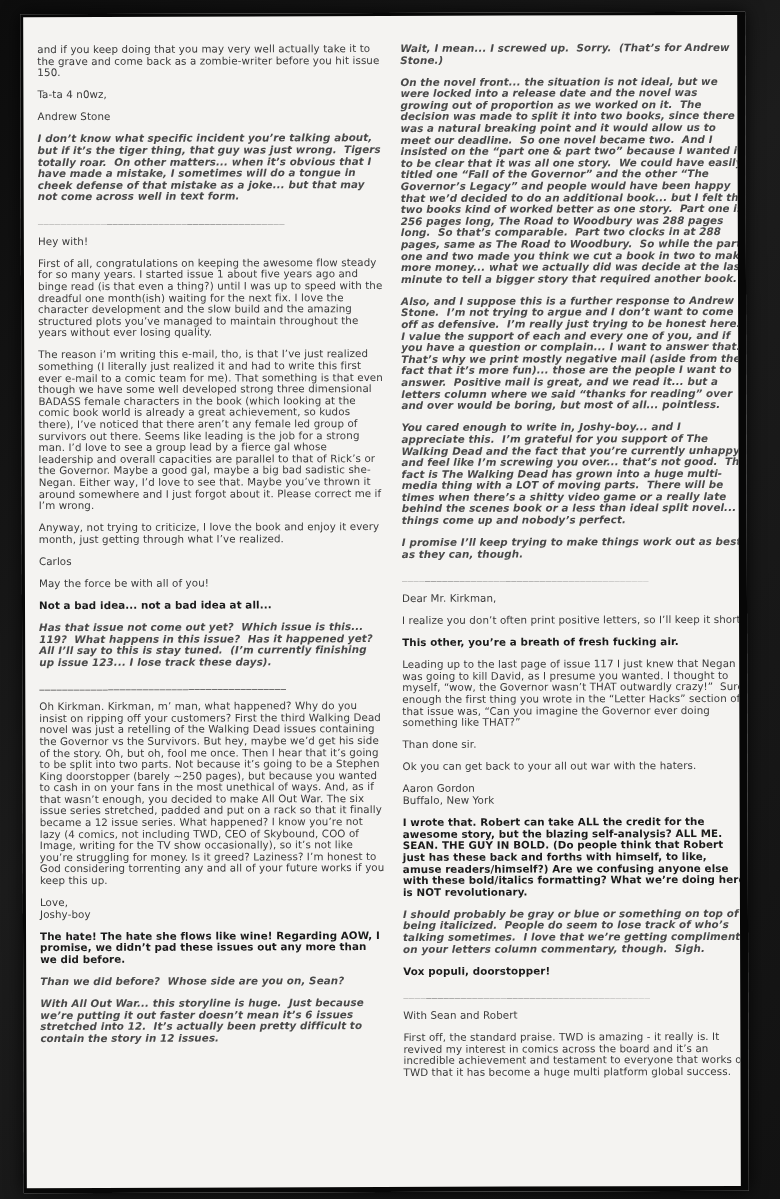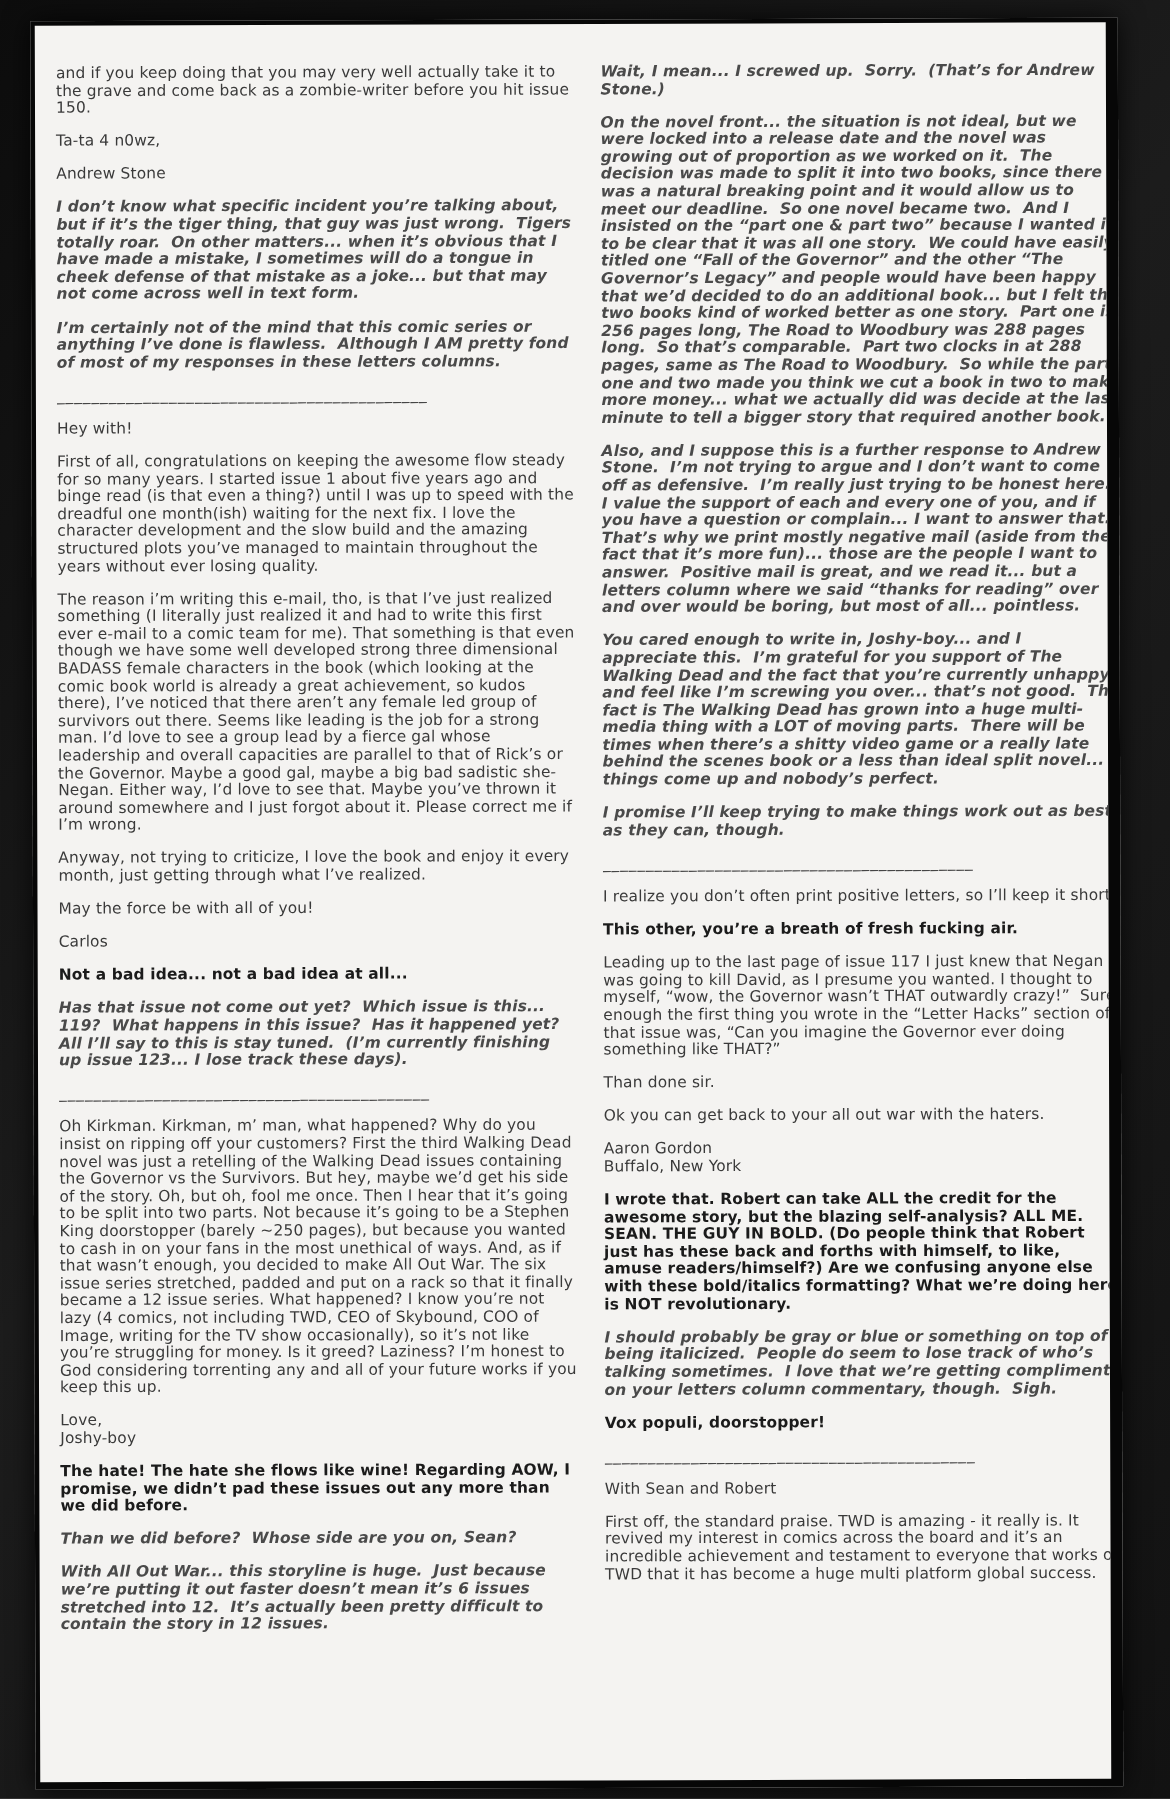--- a/index.html
+++ b/index.html
@@ -67,45 +67,45 @@
 <body style="background: rgb(20, 20, 20);">
 
 <div class="scan-bg"></div>
 
 <div class="paper" style="background: rgb(244, 243, 241);">
   <div class="col" id="col-left">
       <div class="para regular">and if you keep doing that you may very well actually take it to the grave and come back as a zombie-writer before you hit issue 150.</div>
       <div class="para regular">Ta-ta 4 n0wz,</div>
       <div class="para regular">Andrew Stone</div>
       <div class="para bold_italic">I don’t know what specific incident you’re talking about, but if it’s the tiger thing, that guy was just wrong.  Tigers totally roar.  On other matters... when it’s obvious that I have made a mistake, I sometimes will do a tongue in cheek defense of that mistake as a joke... but that may not come across well in text form.</div>
-      <div class="para bold_italic">I’m certainly not of the mind that this comic series or anything I’ve done is flawless.  Although I AM pretty fond of most of my responses in these letters columns.</div>
       <div class="para divider">___________________________________________</div>
       <div class="para regular">Hey with!</div>
       <div class="para regular">First of all, congratulations on keeping the awesome flow steady for so many years. I started issue 1 about five years ago and binge read (is that even a thing?) until I was up to speed with the dreadful one month(ish) waiting for the next fix. I love the character development and the slow build and the amazing structured plots you’ve managed to maintain throughout the years without ever losing quality.</div>
       <div class="para regular">The reason i’m writing this e-mail, tho, is that I’ve just realized something (I literally just realized it and had to write this first ever e-mail to a comic team for me). That something is that even though we have some well developed strong three dimensional BADASS female characters in the book (which looking at the comic book world is already a great achievement, so kudos there), I’ve noticed that there aren’t any female led group of survivors out there. Seems like leading is the job for a strong man. I’d love to see a group lead by a fierce gal whose leadership and overall capacities are parallel to that of Rick’s or the Governor. Maybe a good gal, maybe a big bad sadistic she-Negan. Either way, I’d love to see that. Maybe you’ve thrown it around somewhere and I just forgot about it. Please correct me if I’m wrong.</div>
       <div class="para regular">Anyway, not trying to criticize, I love the book and enjoy it every month, just getting through what I’ve realized.</div>
+      <div class="para regular">Carlos</div>
       <div class="para regular">May the force be with all of you!</div>
-      <div class="para regular">Carlos</div>
       <div class="para bold">Not a bad idea... not a bad idea at all...</div>
       <div class="para bold_italic">Has that issue not come out yet?  Which issue is this... 119?  What happens in this issue?  Has it happened yet?  All I’ll say to this is stay tuned.  (I’m currently finishing up issue 123... I lose track these days).</div>
       <div class="para divider">___________________________________________</div>
       <div class="para regular">Oh Kirkman. Kirkman, m’ man, what happened? Why do you insist on ripping off your customers? First the third Walking Dead novel was just a retelling of the Walking Dead issues containing the Governor vs the Survivors. But hey, maybe we’d get his side of the story. Oh, but oh, fool me once. Then I hear that it’s going to be split into two parts. Not because it’s going to be a Stephen King doorstopper (barely ~250 pages), but because you wanted to cash in on your fans in the most unethical of ways. And, as if that wasn’t enough, you decided to make All Out War. The six issue series stretched, padded and put on a rack so that it finally became a 12 issue series. What happened? I know you’re not lazy (4 comics, not including TWD, CEO of Skybound, COO of Image, writing for the TV show occasionally), so it’s not like you’re struggling for money. Is it greed? Laziness? I’m honest to God considering torrenting any and all of your future works if you keep this up.</div>
       <div class="para regular">Love,
 Joshy-boy</div>
       <div class="para bold">The hate! The hate she flows like wine! Regarding AOW, I promise, we didn’t pad these issues out any more than we did before.</div>
       <div class="para bold_italic">Than we did before?  Whose side are you on, Sean?</div>
       <div class="para bold_italic">With All Out War... this storyline is huge.  Just because we’re putting it out faster doesn’t mean it’s 6 issues stretched into 12.  It’s actually been pretty difficult to contain the story in 12 issues.</div>
     </div>
   <div class="col" id="col-right">
       <div class="para bold_italic">Wait, I mean... I screwed up.  Sorry.  (That’s for Andrew Stone.)</div>
       <div class="para bold_italic">On the novel front... the situation is not ideal, but we were locked into a release date and the novel was growing out of proportion as we worked on it.  The decision was made to split it into two books, since there was a natural breaking point and it would allow us to meet our deadline.  So one novel became two.  And I insisted on the “part one &amp; part two” because I wanted it to be clear that it was all one story.  We could have easily titled one “Fall of the Governor” and the other “The Governor’s Legacy” and people would have been happy that we’d decided to do an additional book... but I felt the two books kind of worked better as one story.  Part one is 256 pages long, The Road to Woodbury was 288 pages long.  So that’s comparable.  Part two clocks in at 288 pages, same as The Road to Woodbury.  So while the part one and two made you think we cut a book in two to make more money... what we actually did was decide at the last minute to tell a bigger story that required another book.</div>
       <div class="para bold_italic">Also, and I suppose this is a further response to Andrew Stone.  I’m not trying to argue and I don’t want to come off as defensive.  I’m really just trying to be honest here.  I value the support of each and every one of you, and if you have a question or complain... I want to answer that.  That’s why we print mostly negative mail (aside from the fact that it’s more fun)... those are the people I want to answer.  Positive mail is great, and we read it... but a letters column where we said “thanks for reading” over and over would be boring, but most of all... pointless.</div>
       <div class="para bold_italic">You cared enough to write in, Joshy-boy... and I appreciate this.  I’m grateful for you support of The Walking Dead and the fact that you’re currently unhappy and feel like I’m screwing you over... that’s not good.  The fact is The Walking Dead has grown into a huge multi-media thing with a LOT of moving parts.  There will be times when there’s a shitty video game or a really late behind the scenes book or a less than ideal split novel... things come up and nobody’s perfect.</div>
       <div class="para bold_italic">I promise I’ll keep trying to make things work out as best as they can, though.</div>
       <div class="para divider">___________________________________________</div>
+      <div class="para regular">Dear Mr. Kirkman,</div>
       <div class="para regular">I realize you don’t often print positive letters, so I’ll keep it short..</div>
       <div class="para bold">This other, you’re a breath of fresh fucking air.</div>
       <div class="para regular">Leading up to the last page of issue 117 I just knew that Negan was going to kill David, as I presume you wanted. I thought to myself, “wow, the Governor wasn’t THAT outwardly crazy!”  Sure enough the first thing you wrote in the “Letter Hacks” section of that issue was, “Can you imagine the Governor ever doing something like THAT?”</div>
       <div class="para regular">Than done sir.</div>
       <div class="para regular">Ok you can get back to your all out war with the haters.</div>
       <div class="para regular">Aaron Gordon
 Buffalo, New York</div>
       <div class="para bold">I wrote that. Robert can take ALL the credit for the awesome story, but the blazing self-analysis? ALL ME. SEAN. THE GUY IN BOLD. (Do people think that Robert just has these back and forths with himself, to like, amuse readers/himself?) Are we confusing anyone else with these bold/italics formatting? What we’re doing here is NOT revolutionary.</div>
       <div class="para bold_italic">I should probably be gray or blue or something on top of being italicized.  People do seem to lose track of who’s talking sometimes.  I love that we’re getting compliments on your letters column commentary, though.  Sigh.</div>
       <div class="para bold">Vox populi, doorstopper!</div>

